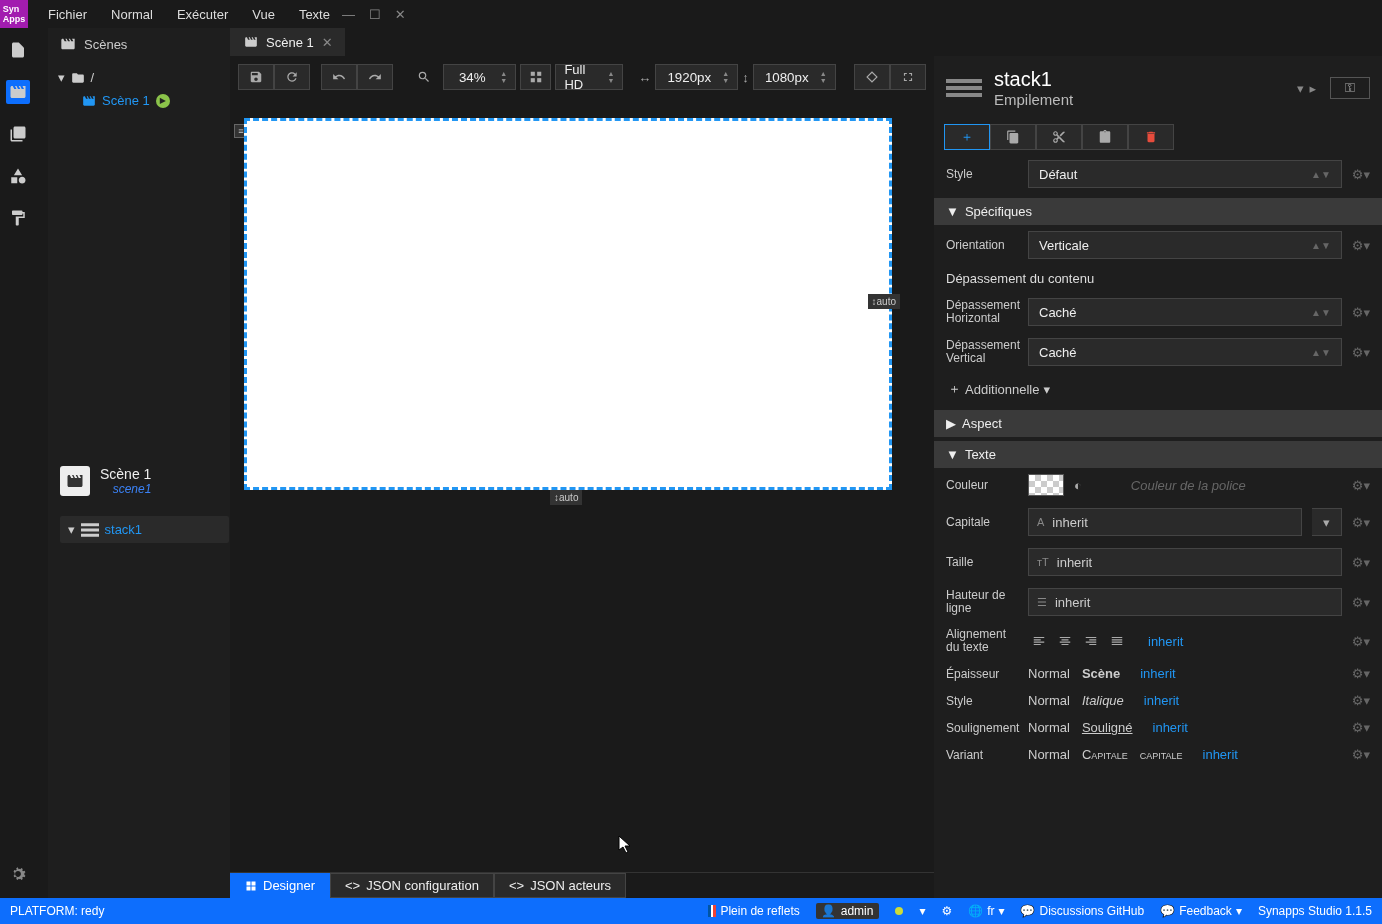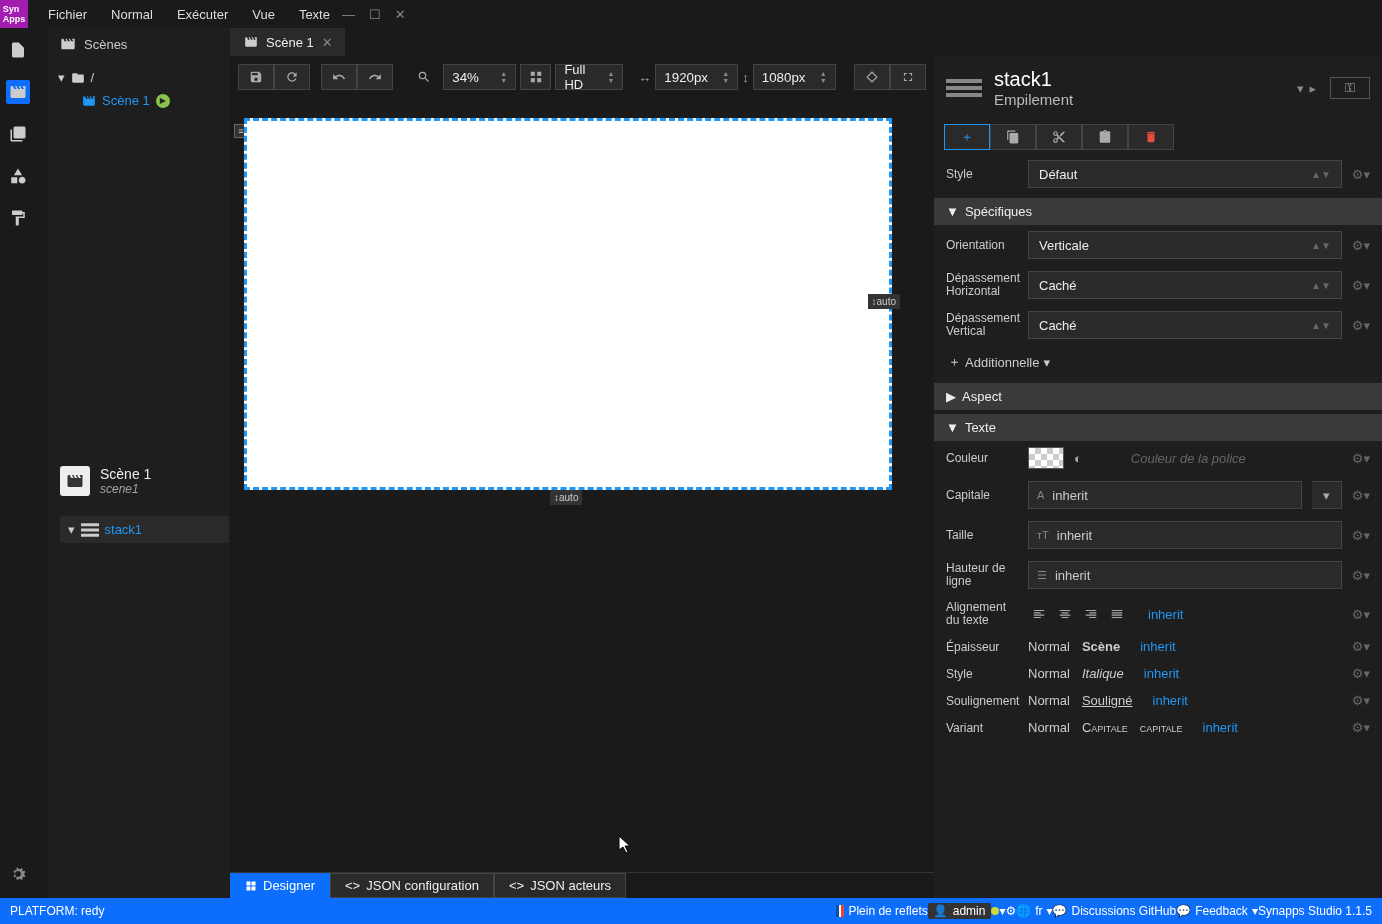--- a/index.html
+++ b/index.html
@@ -24,37 +24,37 @@
 .scenes-panel { position: absolute; left: 48px; top: 28px; width: 194px; height: calc(100% - 28px - 26px); background: #1e1e1e; border-right: 1px solid #000; display: flex; flex-direction: column; }
 .scenes-header { padding: 8px 12px; color: #ccc; display: flex; align-items: center; gap: 8px; }
 .scenes-tree { flex: 0 0 auto; padding: 6px 0; }
 .tree-row { display: flex; align-items: center; gap: 6px; padding: 4px 10px; color: #ccc; cursor: pointer; }
 .tree-row.child { padding-left: 34px; color: #2196f3; }
 .tree-row .play { width: 14px; height: 14px; border-radius: 50%; background: #8bc34a; display: flex; align-items: center; justify-content: center; font-size: 8px; color: #222; }
 
 .scene-info { margin-top: 340px; padding: 8px 12px; display: flex; gap: 10px; align-items: flex-start; }
 .scene-icon-box { width: 30px; height: 30px; background: #eee; border-radius: 3px; display: flex; align-items: center; justify-content: center; color: #333; }
 .scene-info-name { font-size: 14px; color: #eee; }
-.scene-info-id { font-size: 12px; color: #a3a3a3; font-style: italic; }
+.scene-info-id { font-size: 12px; color: #3b82f6; font-style: italic; text-align: right; }
 
 .stack-tree { margin-top: 8px; padding: 4px 12px; }
 .stack-row { background: #2a2a2a; padding: 6px 8px; display: flex; align-items: center; gap: 6px; border-radius: 2px; color: #2196f3; cursor: pointer; }
 
 
 .main { position: absolute; left: 230px; top: 28px; width: 704px; height: calc(100% - 28px - 26px); background: #1a1a1a; display: flex; flex-direction: column; }
 .tabs { display: flex; height: 28px; background: #1a1a1a; }
 .tab { display: flex; align-items: center; gap: 8px; padding: 0 12px 0 14px; background: #2a2a2a; color: #eee; border-right: 1px solid #1a1a1a; cursor: pointer; }
 .tab .close { color: #888; cursor: pointer; }
 
 .toolbar { display: flex; align-items: center; padding: 8px; gap: 4px; background: #1a1a1a; }
 .tb-btn { width: 36px; height: 26px; background: #2a2a2a; border: 1px solid #444; display: flex; align-items: center; justify-content: center; color: #aaa; cursor: pointer; }
 .tb-group { display: flex; }
 .tb-group .tb-btn { border-radius: 0; }
 .tb-input { height: 26px; background: #2a2a2a; border: 1px solid #444; color: #eee; display: flex; align-items: center; padding: 0 8px; gap: 4px; }
-.tb-input input { background: transparent; border: none; color: #eee; width: 40px; text-align: left; outline: none; }
+.tb-input input { background: transparent; border: none; color: #eee; width: 40px; text-align: center; outline: none; }
 .tb-input.wide input { width: 50px; }
 .spinners { display: flex; flex-direction: column; gap: 0; margin-left: 4px; }
 .spinners span { font-size: 7px; color: #888; line-height: 7px; cursor: pointer; }
 
 .canvas-area { flex: 1; position: relative; padding: 20px; overflow: hidden; }
 .canvas-frame { position: absolute; left: 14px; top: 20px; width: 648px; height: 372px; background: #fff; border: 3px dashed #2196f3; }
 .canvas-handle { position: absolute; width: 14px; height: 14px; background: #333; border: 1px solid #666; display: flex; align-items: center; justify-content: center; font-size: 9px; color: #ccc; cursor: pointer; }
 .handle-tl { left: 4px; top: 26px; }
 .handle-right { position: absolute; right: 34px; top: 196px; background: #333; color: #ccc; padding: 2px 4px; font-size: 10px; }
 .handle-bottom { position: absolute; left: 320px; top: 392px; background: #333; color: #ccc; padding: 2px 4px; font-size: 10px; }
@@ -102,21 +102,21 @@
 .btn-text { color: #ccc; cursor: pointer; }
 .btn-text.bold { font-weight: bold; }
 .btn-text.italic { font-style: italic; }
 .btn-text.underline { text-decoration: underline; }
 .btn-text.smallcaps { font-variant: small-caps; }
 
 .prop-row .opts { display: flex; align-items: center; gap: 12px; flex: 1; }
 
 
 .statusbar { position: absolute; bottom: 0; left: 0; right: 0; height: 26px; background: #0d6efd; color: #fff; display: flex; align-items: center; padding: 0 10px; gap: 12px; font-size: 12px; }
-.statusbar .sb-right { margin-left: auto; display: flex; align-items: center; gap: 0; }
+.statusbar .sb-right { margin-left: auto; display: flex; align-items: center; gap: 16px; }
 .sb-badge { background: #333; padding: 1px 6px; border-radius: 2px; display: flex; align-items: center; gap: 4px; }
 .sb-item { display: flex; align-items: center; gap: 4px; cursor: pointer; }
 .sb-dot-fr { width: 8px; height: 12px; display: inline-block; background: linear-gradient(90deg, #0055a4 33%, #fff 33% 66%, #ef4135 66%); }
 
 svg { display: block; }
 
 .cursor { position: absolute; left: 618px; top: 835px; pointer-events: none; z-index: 9999; }
 </style>
 </head>
 <body>
@@ -402,20 +402,21 @@
 
   <div class="prop-row">
     <div class="prop-label">Orientation</div>
     <div class="prop-select">
         <span>Verticale</span>
         <span class="chev">▲▼</span>
       </div>
     <div class="prop-gear">⚙▾</div>
   </div>
 
+  <div class="subhead">Dépassement du contenu</div>
 
   <div class="prop-row">
     <div class="prop-label wide">Dépassement Horizontal</div>
     <div class="prop-select">
         <span>Caché</span>
         <span class="chev">▲▼</span>
       </div>
     <div class="prop-gear">⚙▾</div>
   </div>
   <div class="prop-row">

